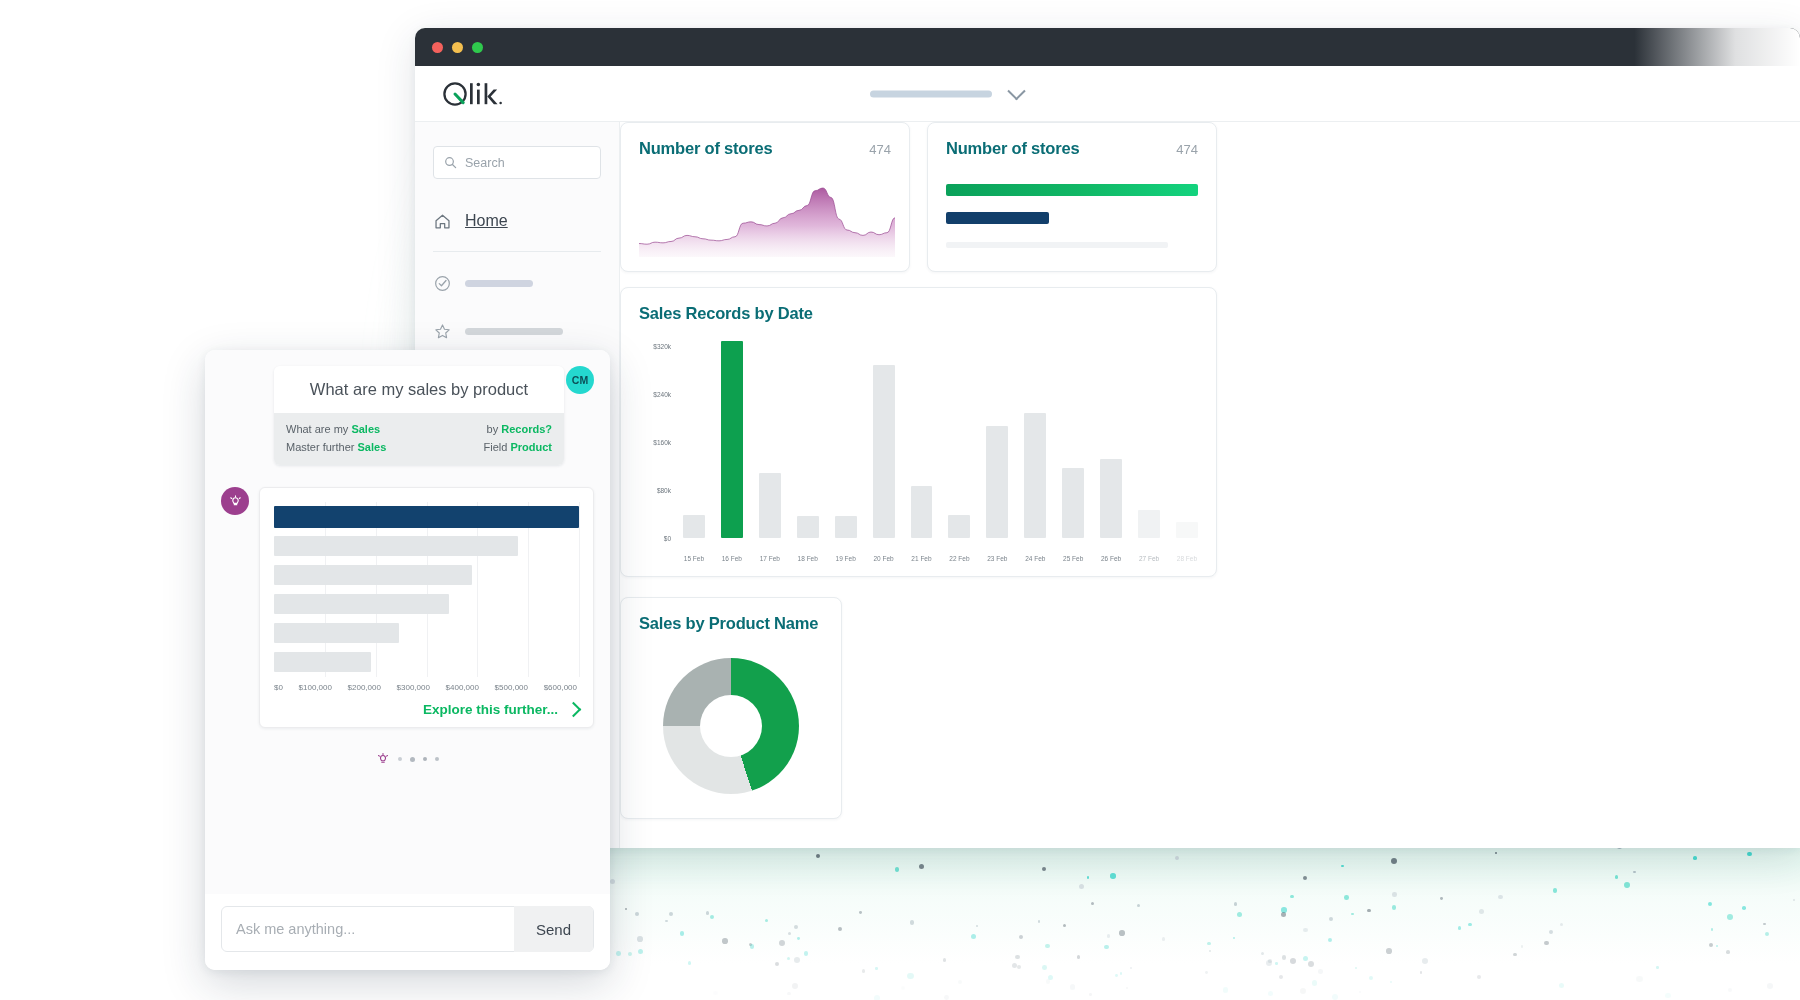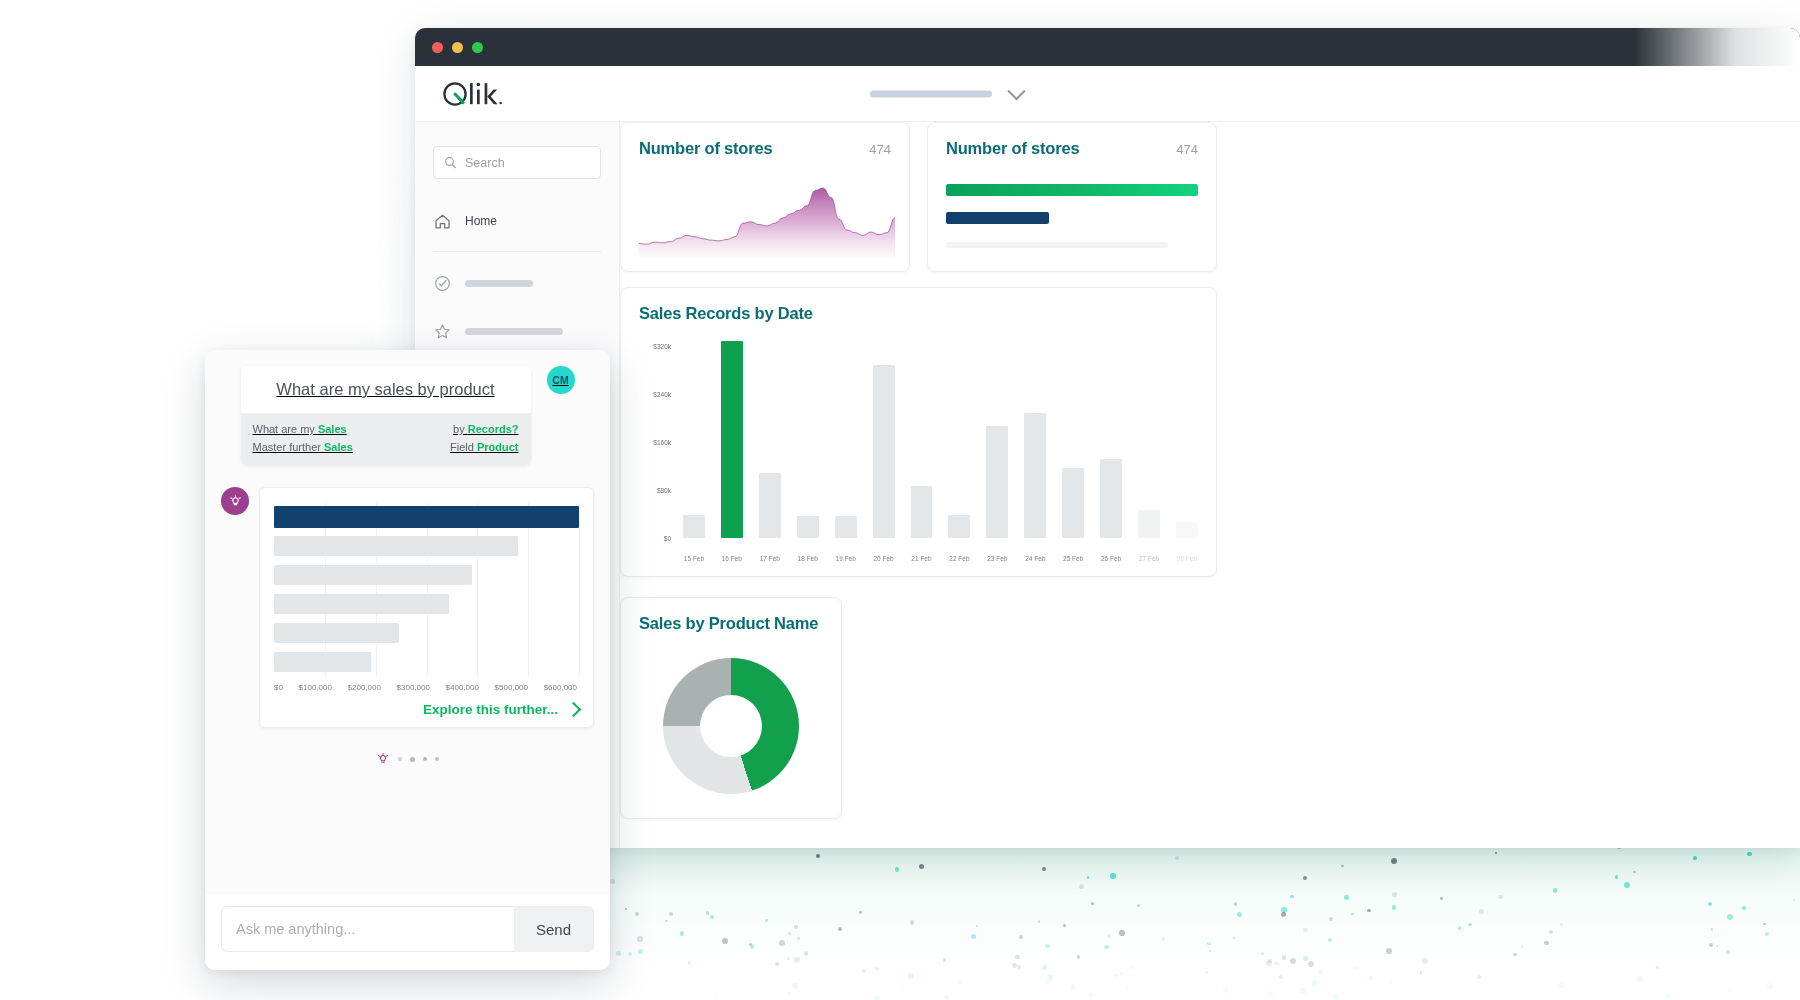--- a/index.html
+++ b/index.html
@@ -72,21 +72,21 @@
   .sidebar {
     width: 205px; background:#fbfbfc; border-right:1px solid #eceff1;
     padding: 24px 0 0 0; flex: 0 0 205px;
   }
   .search-box {
     margin: 0 18px; height: 33px; border:1px solid #dfe3e7; border-radius:4px;
     background:#fff; display:flex; align-items:center; padding: 0 10px; gap:8px;
   }
   .search-box span.txt { color:#9aa3ab; font-size:12.5px; }
   .nav-item { display:flex; align-items:center; gap:13px; padding: 0 18px; height:48px; margin-top: 18px;}
-  .nav-item .lbl { font-size:12px; color:#3d4650; }
+  .nav-item .lbl { font-size:16px; color:#3d4650;text-decoration:underline; }
   .nav-sep { height:1px; background:#e7ebee; margin: 6px 18px 0 18px; }
   .nav-ph { display:flex; align-items:center; gap:13px; padding: 0 18px; height:38px; }
 
   
   .content { flex:1; background:#ffffff; padding: 16px 0 0 26px; position:relative; overflow:hidden;}
   .card {
     background:#fff; border:1px solid #e8ecef; border-radius:8px;
     box-shadow: 0 1px 3px rgba(40,60,80,0.05);
     position:absolute;
   }
@@ -127,21 +127,21 @@
     background:#ffffff; border-radius: 10px;
     box-shadow: 0 14px 44px rgba(25,45,65,0.18), 0 2px 10px rgba(25,45,65,0.08);
     overflow:hidden; display:flex; flex-direction:column;
   }
   .chat-header {
     height:46px; background:#2b3138; color:#fff; display:flex; align-items:center;
     padding-left:18px; font-size:15px; font-weight:bold; letter-spacing:-0.1px; flex:0 0 46px;
   }
   .chat-body { flex:1; background:#fbfbfc; position:relative; padding: 16px 16px 0 16px; overflow:hidden; }
 
-  .user-msg { display:flex; align-items:flex-start; gap:16px; justify-content:center;text-decoration:underline; }
+  .user-msg { display:flex; align-items:flex-start; gap:2px; justify-content:flex-end; }
   .bubble-user { width: 290px; border-radius:6px; overflow:hidden; box-shadow:0 1px 3px rgba(30,50,70,0.10); }
   .bubble-user .q { background:#fff; padding: 14px 16px; font-size:16.5px; color:#4a525a; text-align:center; }
   .bubble-user .meta { background:#ebedee; padding: 7px 12px 9px 12px; }
   .meta-row { display:flex; justify-content:space-between; font-size:11px; color:#5a6269; line-height:1.65; }
   .meta-row b { color:#0bb862; }
   .avatar {
     width:28px; height:28px; border-radius:50%; background:#24d8cf; color:#0c4f57;
     font-size:10.5px; font-weight:bold; display:flex; align-items:center; justify-content:center; flex:0 0 28px;
   }
 

